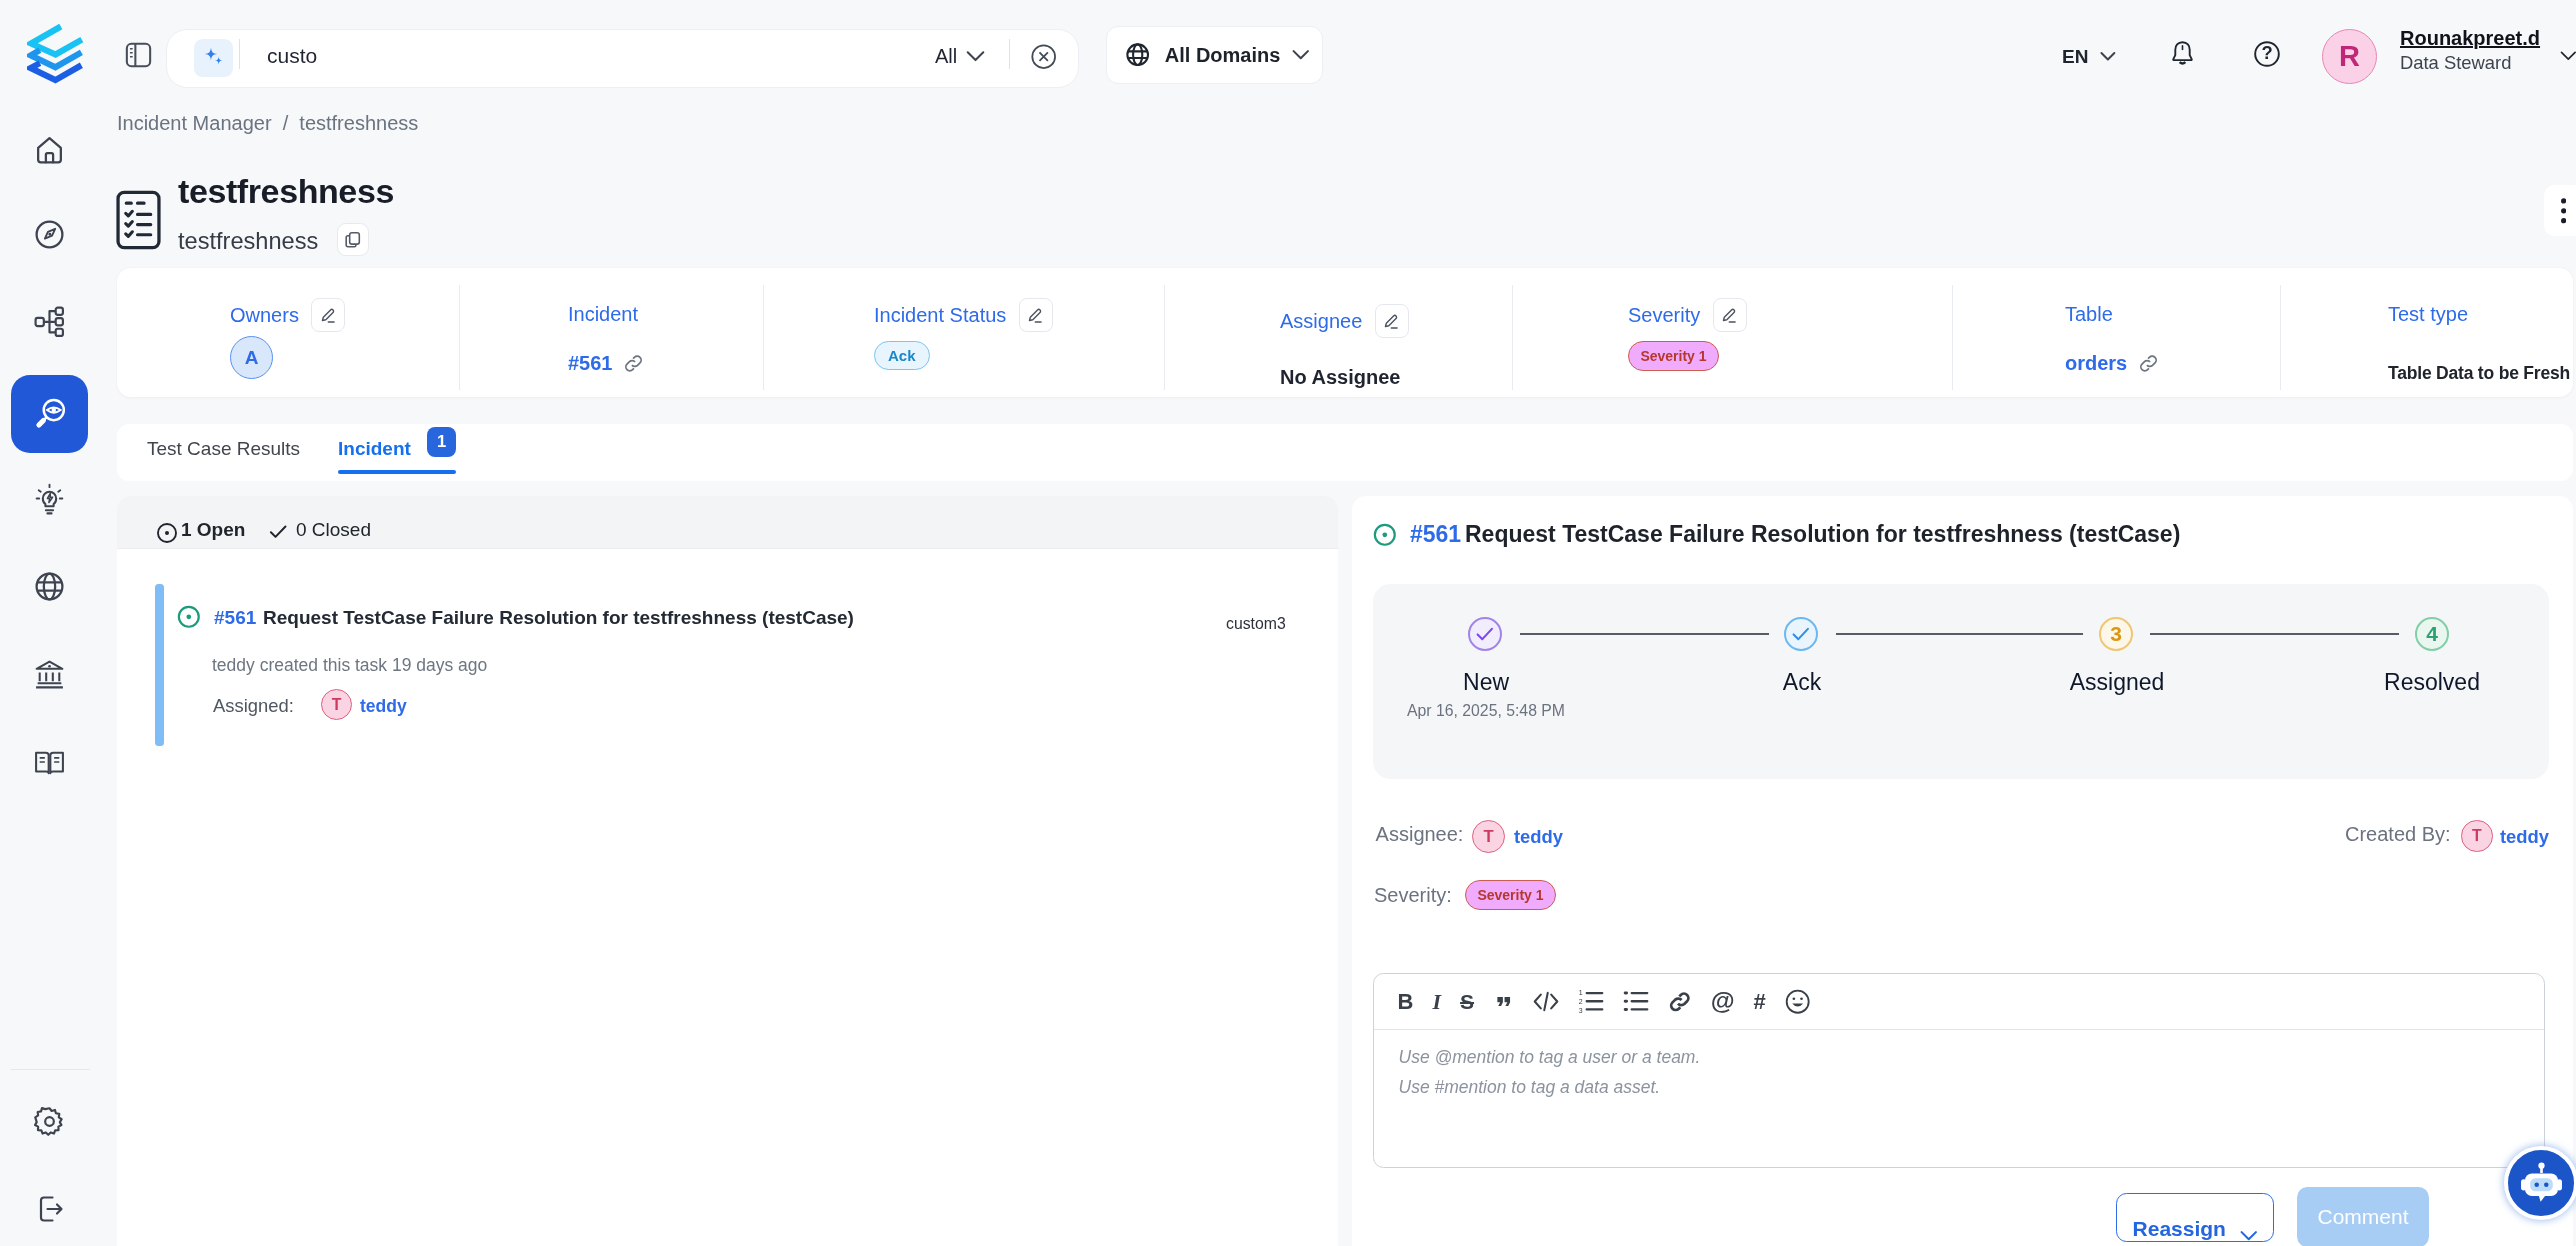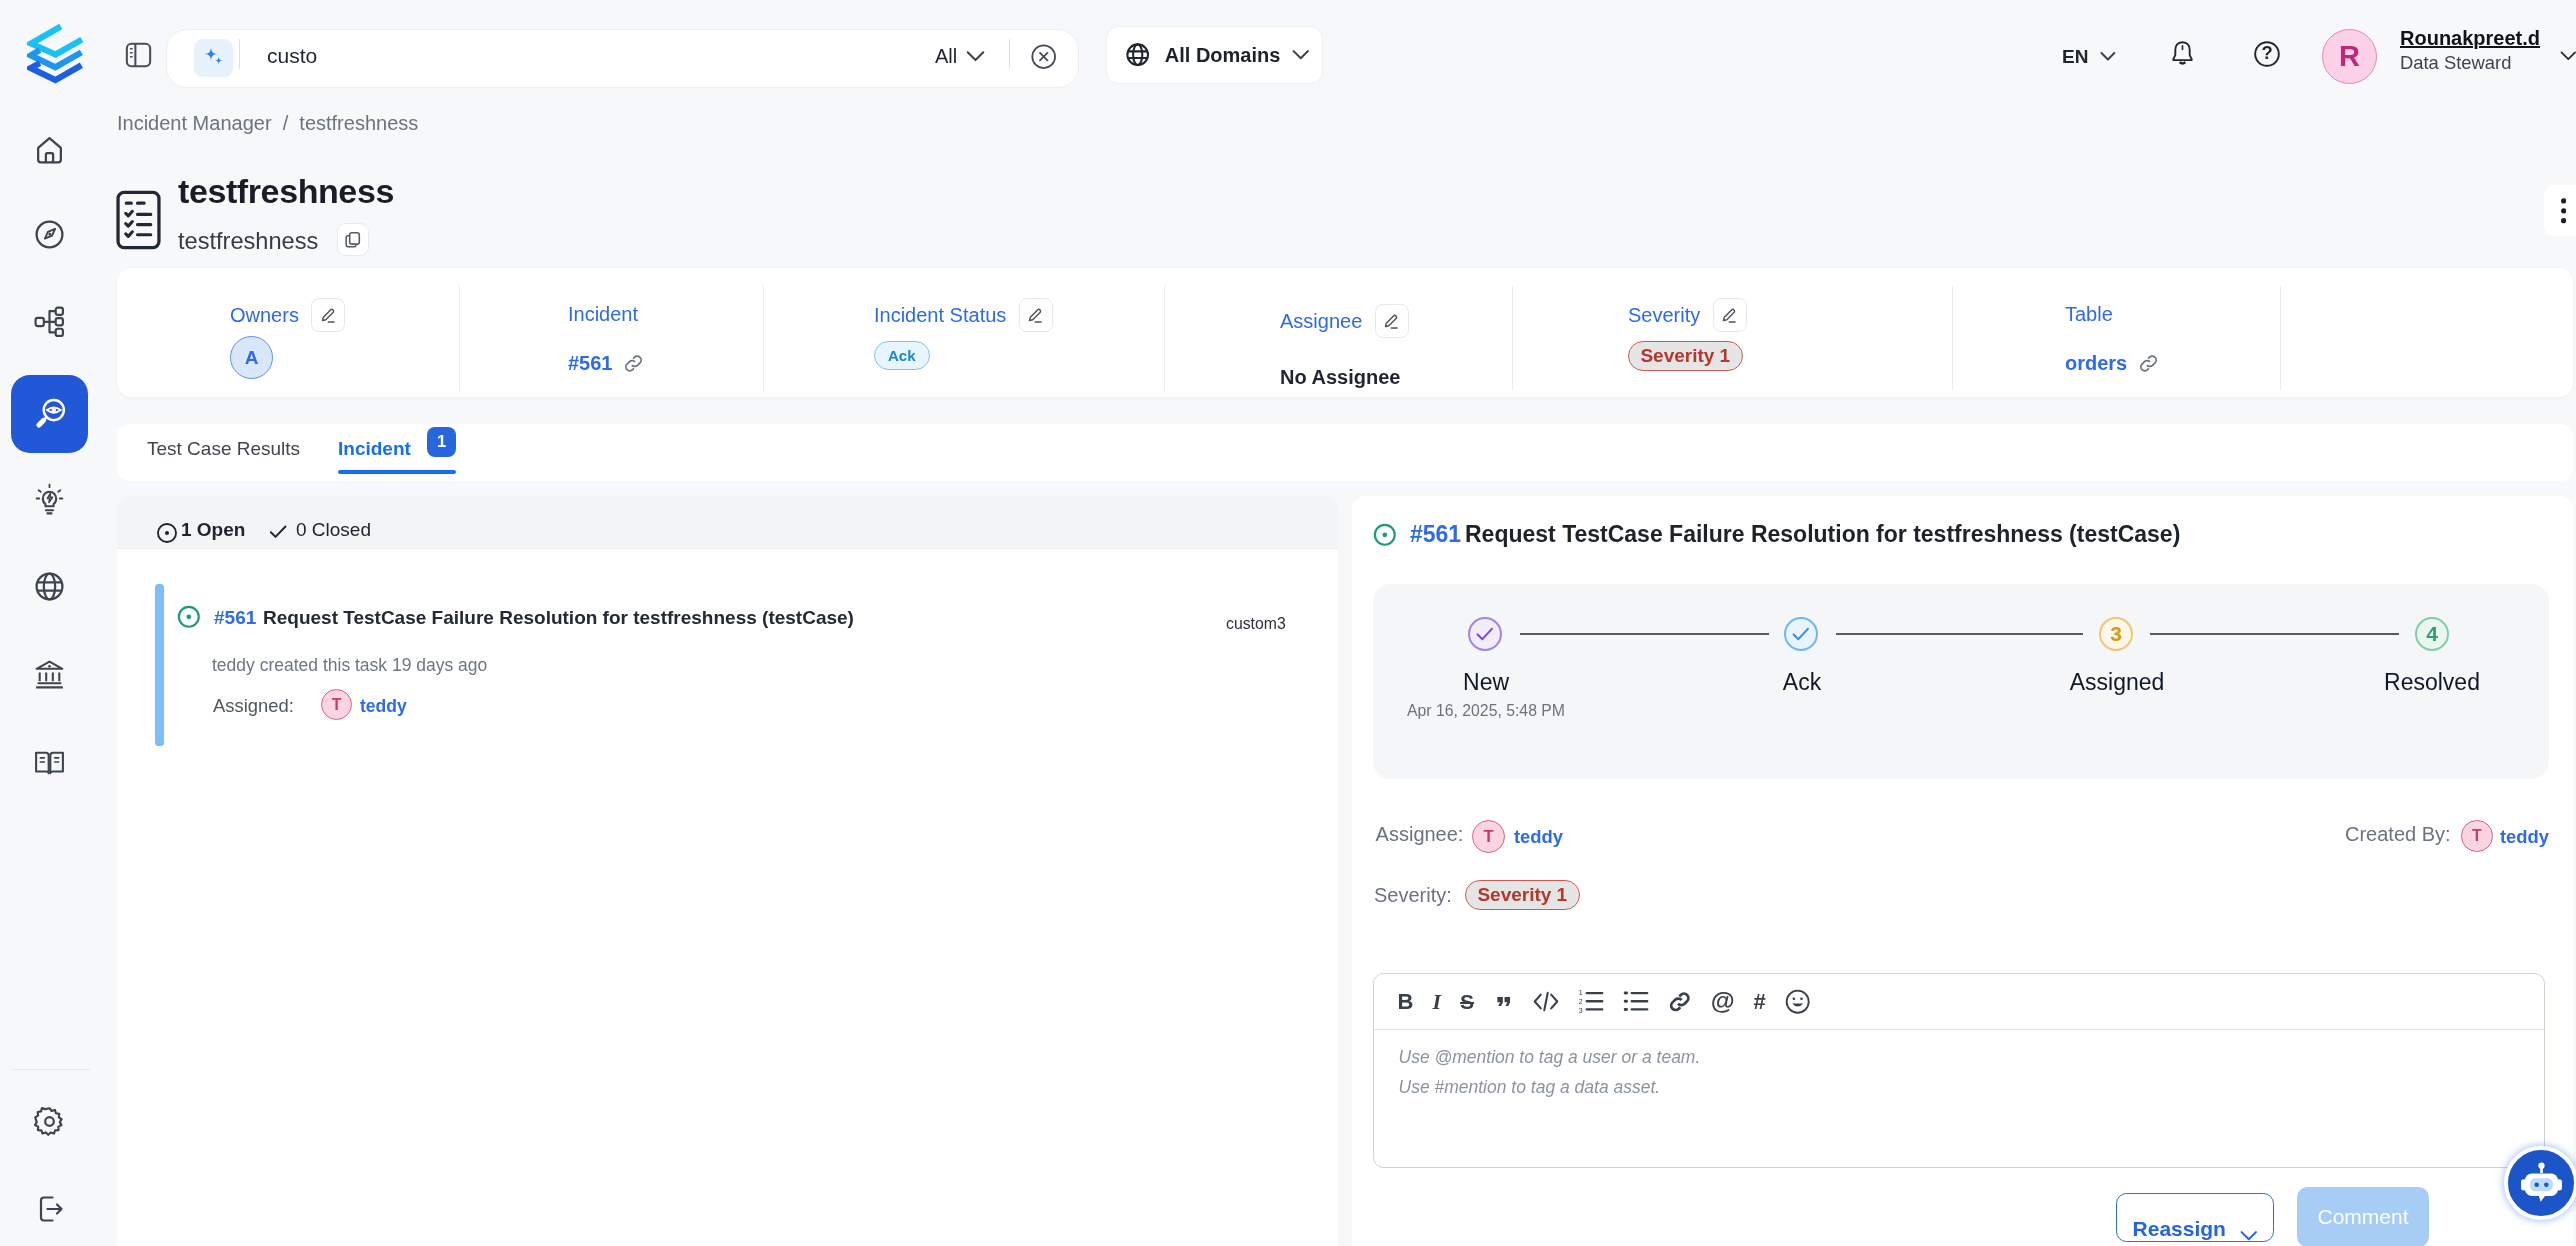--- a/index.html
+++ b/index.html
@@ -26,21 +26,21 @@
 #copybtn { left:337px; top:223px; width:32px; height:33px; background:#fff; border:0.9px solid #e6e9ee; border-radius:8.8px; display:flex; align-items:center; justify-content:center; }
 #dots3 { left:2544px; top:185px; width:39px; height:51px; background:#fff; border-radius:10.5px; display:flex; align-items:center; justify-content:center; }
 
 #infopanel { left:117px; top:268px; width:2456px; height:129px; white-space:nowrap; box-shadow:0 0.9px 2.6px rgba(20,30,60,0.05); }
 .icol { position:absolute; top:0; }
 .ilabel { font-size:20px; color:#2e6be9; display:flex; align-items:center; gap:12.3px; }
 .editbtn { width:34px; height:34px; background:#fff; border:0.9px solid #e4e8ee; border-radius:7.9px; display:flex; align-items:center; justify-content:center; }
 .idiv { position:absolute; top:16.6px; width:0.9px; height:105px; background:#e8ebf0; }
 
 .pill-ack { display:inline-flex; align-items:center; justify-content:center; height:29px; padding:0 13px; border:0.9px solid #7cc4ef; background:#e9f5fe; color:#1b87ca; border-radius:15px; font-size:15px; font-weight:bold; }
-.pill-sev { display:inline-flex; align-items:center; justify-content:center; height:30px; padding:0 11.4px; border:1.3px solid #cb5d52; background:#e5e5e5; color:#b5382e; border-radius:15.8px; font-size:19px; font-weight:bold; }
+.pill-sev { display:inline-flex; align-items:center; justify-content:center; height:30px; padding:0 11.4px; border:1.3px solid #cb5d52; background:#f0abfc; color:#b5382e; border-radius:15.8px; font-size:14px; font-weight:bold; }
 
 #tabpanel { left:117px; top:424px; width:2456px; height:57px; border-radius:12.3px; }
 
 #listpanel { left:117px; top:496px; width:1221px; height:750px; border-radius:14px 14px 0 0; }
 #listhead { position:absolute; left:0; top:0; width:100%; height:53px; background:#f3f4f6; border-radius:14px 14px 0 0; border-bottom:0.9px solid #ececef; }
 
 #detailpanel { left:1352px; top:496px; width:1221px; height:750px; border-radius:14px 14px 0 0; }
 #timeline { position:absolute; left:21px; top:88px; width:1176px; height:195px; background:#f5f6f7; border-radius:17.5px; }
 .stepc { position:absolute; top:33px; width:34px; height:34px; border-radius:50%; display:flex; align-items:center; justify-content:center; }
 .stepline { position:absolute; top:49px; height:1.8px; background:#555c66; }
@@ -295,20 +295,24 @@
     <div class="ilabel">Table</div>
     <div style="margin-top:26px;display:flex;align-items:center;gap:10.5px">
       <span style="font-size:20px;font-weight:bold;color:#2e6be9">orders</span>
       <svg width="21" height="21" viewBox="0 0 24 24" fill="none" stroke="#6c7480" stroke-width="2">
           <path d="M10.2 13.8 a4.5 4.5 0 0 0 6.4.4 l2.8-2.8 a4.5 4.5 0 0 0-6.4-6.4 l-1.5 1.5"></path>
           <path d="M13.8 10.2 a4.5 4.5 0 0 0-6.4-.4 l-2.8 2.8 a4.5 4.5 0 0 0 6.4 6.4 l1.5-1.5"></path>
         </svg>
     </div>
   </div>
 
+  <div class="icol" style="left:2271px;top:35px">
+    <div class="ilabel">Test type</div>
+    <div style="margin-top:37px;font-size:17.5px;font-weight:bold;color:#20242c;letter-spacing:-0.2px">Table Data to be Fresh</div>
+  </div>
 </div>
 
 <div id="tabpanel" class="abs panel">
   <div class="abs" style="left:30px;top:14px;font-size:19px;color:#41454d">Test Case Results</div>
   <div class="abs" style="left:221px;top:14px;font-size:19px;font-weight:bold;color:#1570ef">Incident</div>
   <div class="abs" style="left:310px;top:2.6px;width:29px;height:30px;background:#2866dd;border-radius:7.9px;color:#fff;font-size:16.6px;font-weight:bold;display:flex;align-items:center;justify-content:center">1</div>
   <div class="abs" style="left:221px;top:46px;width:118px;height:4.4px;background:#1570ef;border-radius:2.6px"></div>
 </div>
 
 <div id="listpanel" class="abs panel">

